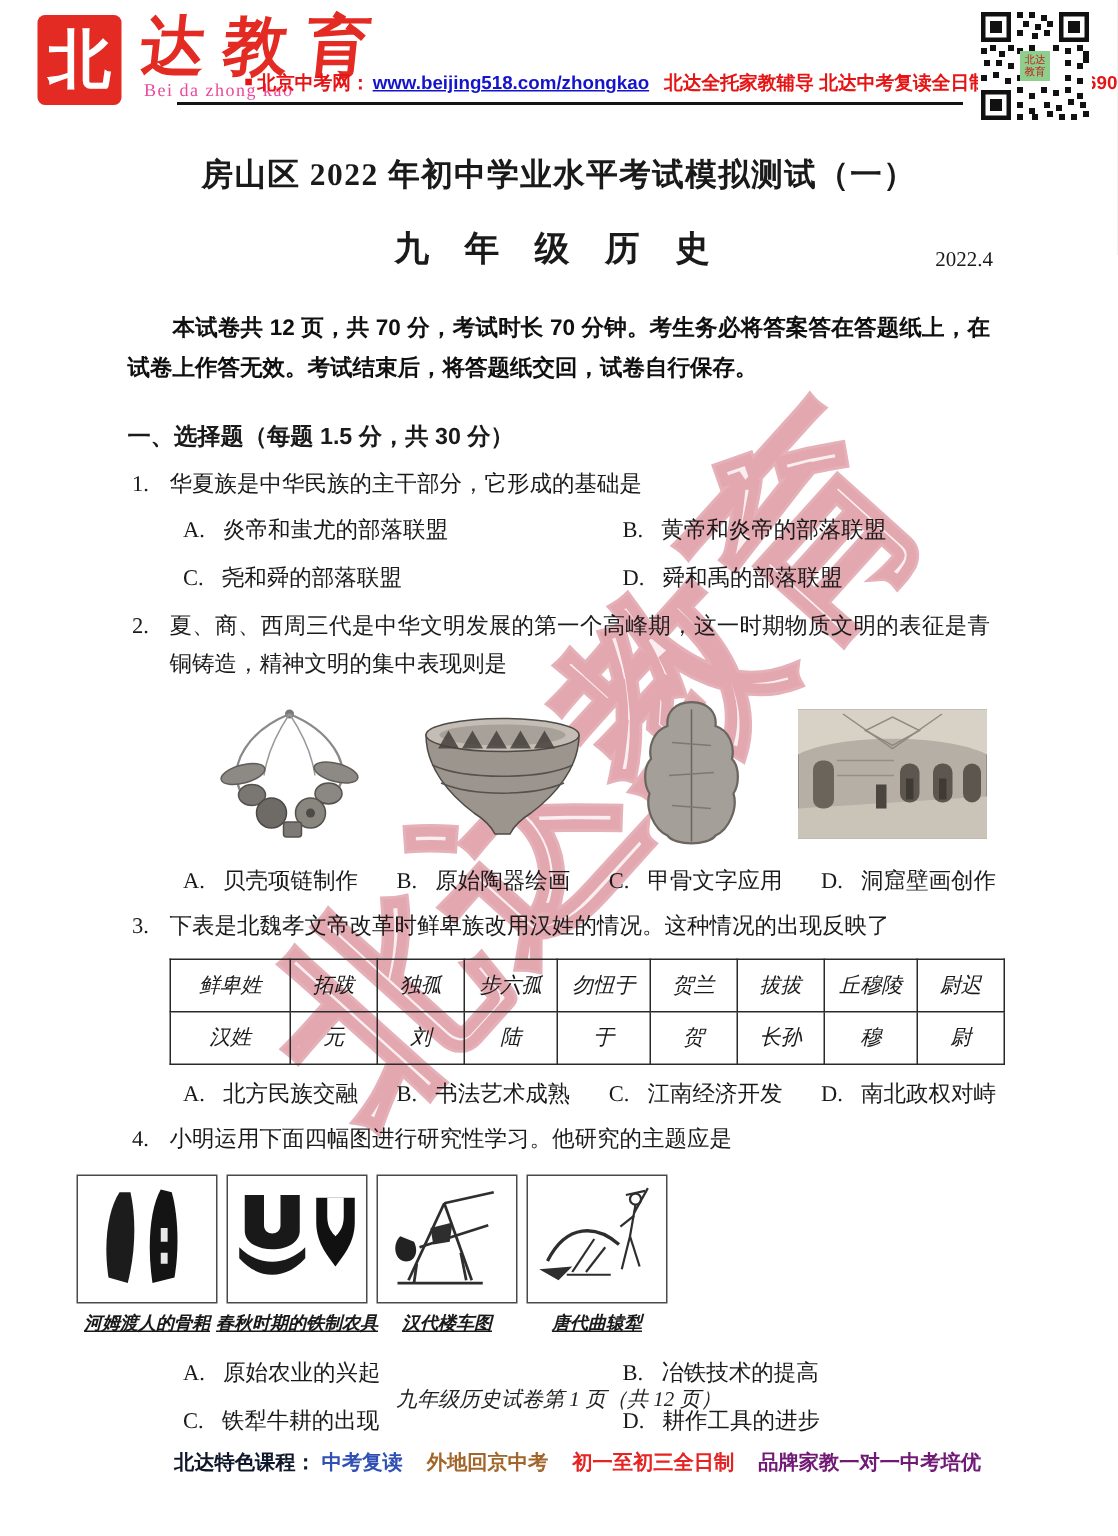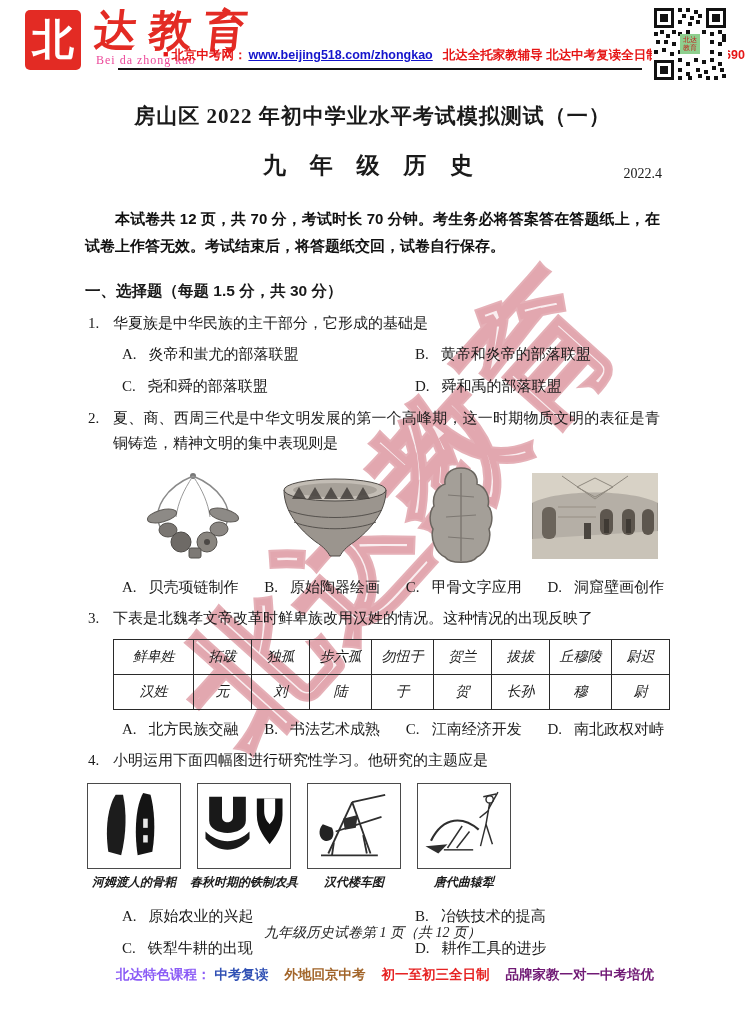--- a/index.html
+++ b/index.html
@@ -46,33 +46,33 @@
   .options-row{display:flex;justify-content:space-between;margin:10px 0 0 122px;width:542px;
         font-size:15px;}
 
   .q2-figs{display:flex;align-items:center;margin:8px 0 0 136px;gap:34px;height:104px;}
   .q2-figs svg{display:block;}
 
   .hx-table{margin:8px 0 0 113px;border-collapse:collapse;font-style:italic;font-size:14px;}
   .hx-table td{border:1.6px solid #2a2a2a;height:34px;text-align:center;vertical-align:middle;
         padding:0 3px;font-weight:500;}
 
-  .q4-figs{display:flex;margin:10px 0 0 84px;gap:10px;}
+  .q4-figs{display:flex;margin:10px 0 0 48px;gap:0;text-decoration:underline;}
   .fig{width:100px;display:flex;flex-direction:column;align-items:center;}
   .fig-box{width:92px;height:84px;border:1.5px solid #4a4a4a;display:flex;align-items:center;
         justify-content:center;background:#fff;}
   .fig-caption{margin-top:5px;text-align:center;font-size:12px;font-weight:bold;font-style:italic;
         white-space:nowrap;}
 
   
   .page-info{position:absolute;left:0;right:0;top:924px;text-align:center;font-size:14px;
         font-style:italic;color:#222;z-index:1;}
   .promo{position:absolute;left:116px;top:966px;font-size:13.5px;font-weight:bold;white-space:nowrap;
         z-index:1;font-family:"Liberation Sans","DejaVu Sans",sans-serif;}
-  .promo .promo-label{color:#8b5cf6;margin-right:4px;}
+  .promo .promo-label{color:#0f172a;margin-right:4px;}
   .promo .p0{color:#3050b4;margin-right:16px;}
   .promo .p1{color:#a2652a;margin-right:16px;}
   .promo .p2{color:#e62222;margin-right:16px;}
   .promo .p3{color:#701a75;}
 
   
   .watermark{position:absolute;left:105px;top:295px;width:590px;height:430px;display:flex;
         align-items:center;justify-content:center;transform:rotate(-48deg);z-index:0;
         font-size:138px;font-weight:bold;letter-spacing:4px;white-space:nowrap;
         color:rgba(205,90,105,0.10);-webkit-text-stroke:4px rgba(198,80,96,0.45);

